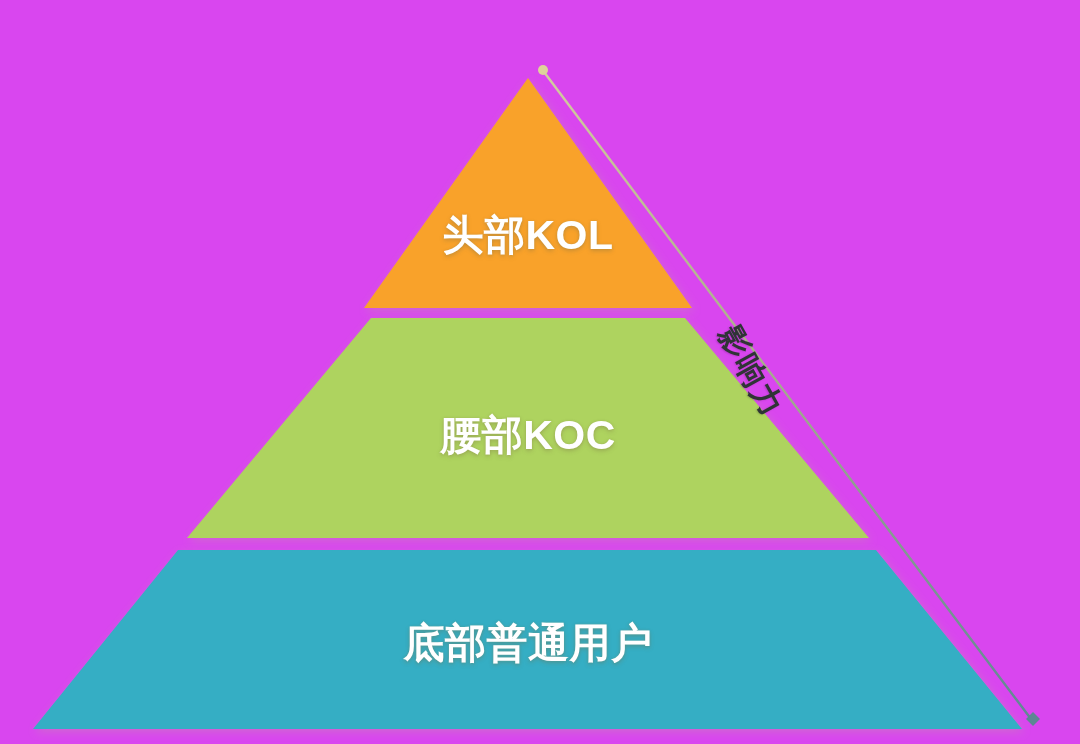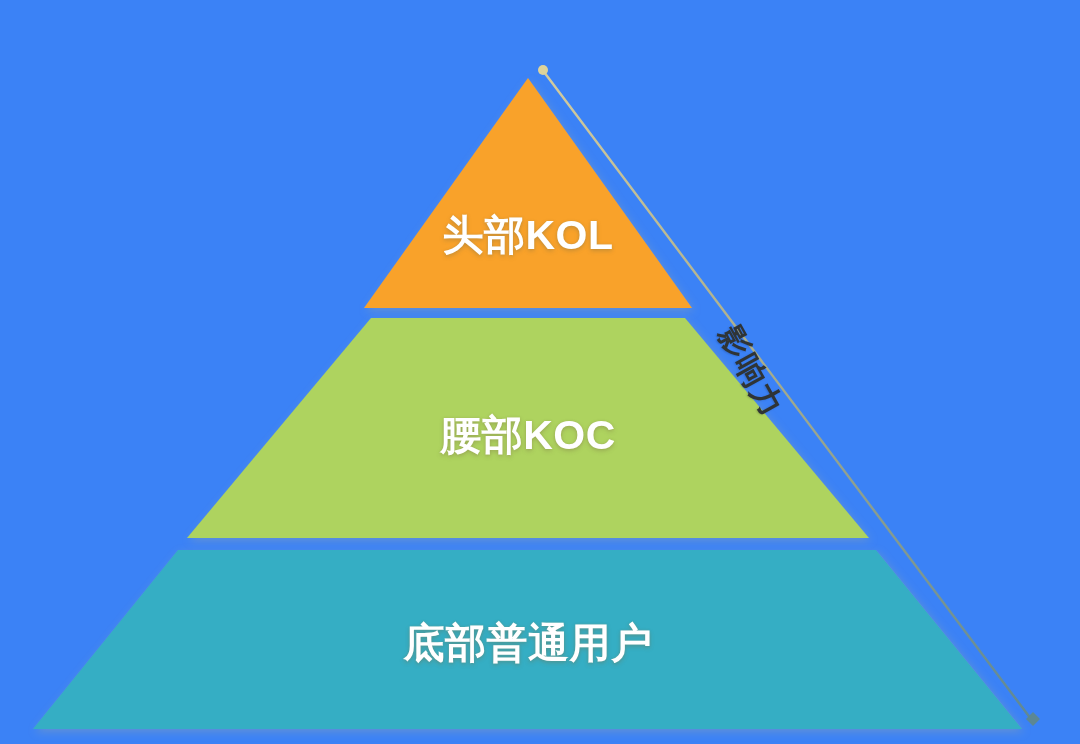--- a/index.html
+++ b/index.html
@@ -73,21 +73,21 @@
     white-space: nowrap;
     transform: rotate(61deg);
     transform-origin: 0 0;
     text-shadow: 0 1px 2px rgba(0,0,0,0.18);
     user-select: none;
   }
 </style>
 </head>
 <body>
 
-<div id="stage" style="background: #3b82f6;">
+<div id="stage" style="background: #d946ef;">
 
   <svg id="diagram-svg" viewBox="0 0 1080 744" xmlns="http://www.w3.org/2000/svg">
     <defs>
       <linearGradient id="axisLineGrad" x1="0" y1="0" x2="0" y2="1">
         <stop offset="0%" stop-color="#d3cb9e"></stop>
         <stop offset="45%" stop-color="#a8ad8c"></stop>
         <stop offset="100%" stop-color="#5f8894"></stop>
       </linearGradient>
       <filter id="softShadow" x="-20%" y="-20%" width="150%" height="150%">
         <feDropShadow dx="2" dy="3" stdDeviation="4" flood-color="#b9b08a" flood-opacity="0.30"></feDropShadow>

